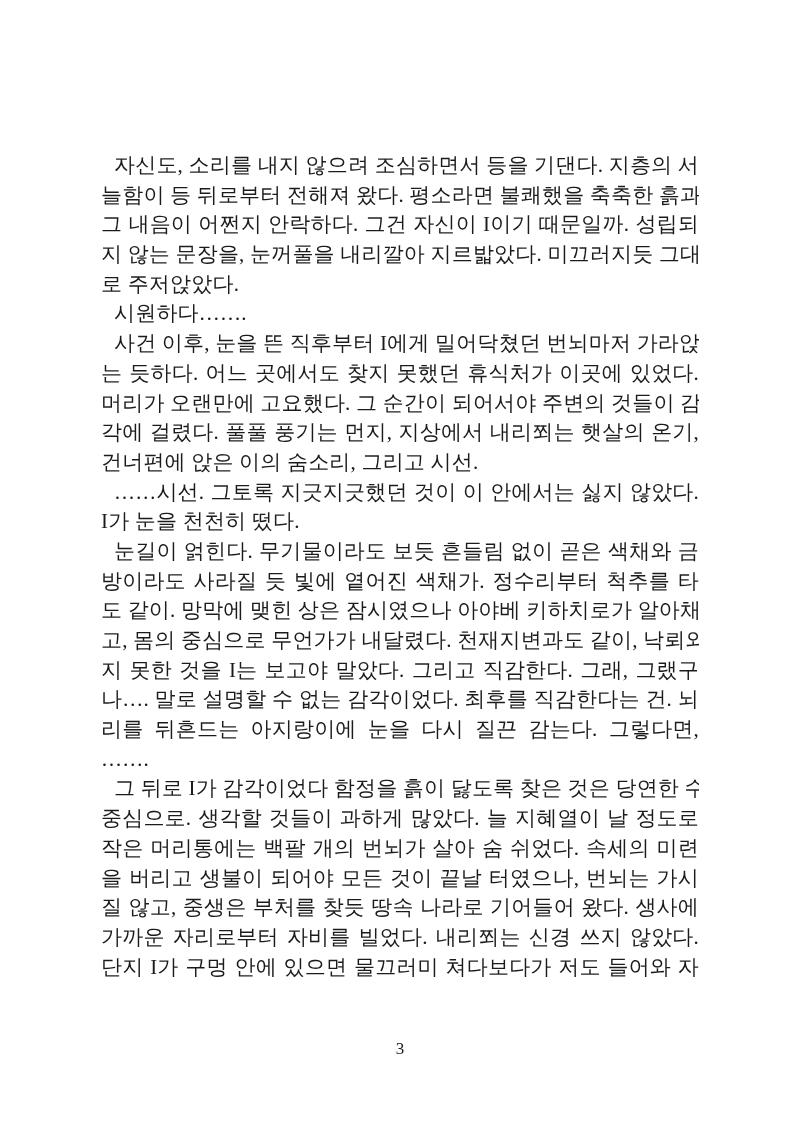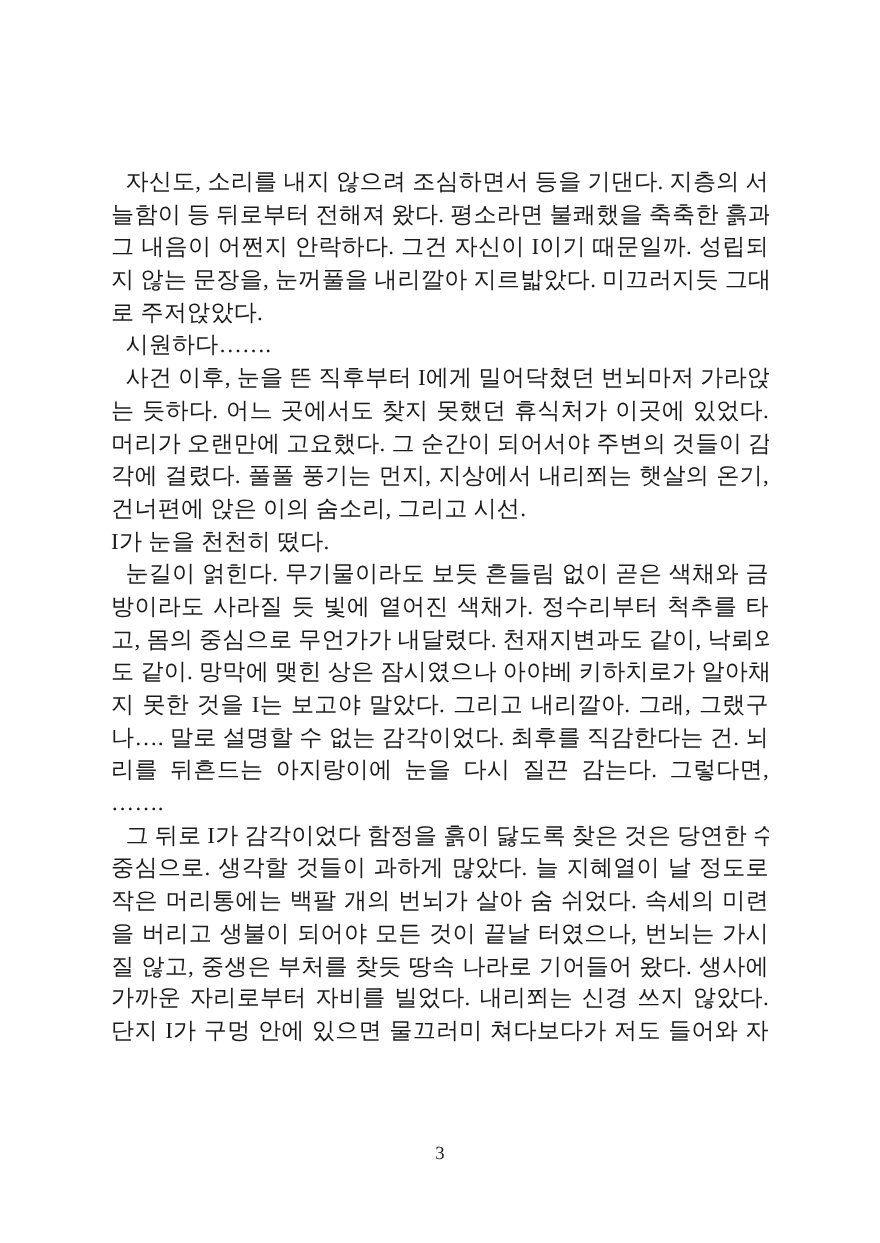--- a/index.html
+++ b/index.html
@@ -69,26 +69,27 @@
     <div class="ln">늘함이 등 뒤로부터 전해져 왔다. 평소라면 불쾌했을 축축한 흙과</div>
     <div class="ln">그 내음이 어쩐지 안락하다. 그건 자신이 I이기 때문일까. 성립되</div>
     <div class="ln">지 않는 문장을, 눈꺼풀을 내리깔아 지르밟았다. 미끄러지듯 그대</div>
     <div class="ln pend">로 주저앉았다.</div>
     <div class="ln ind pend">시원하다…….</div>
     <div class="ln ind">사건 이후, 눈을 뜬 직후부터 I에게 밀어닥쳤던 번뇌마저 가라앉</div>
     <div class="ln">는 듯하다. 어느 곳에서도 찾지 못했던 휴식처가 이곳에 있었다.</div>
     <div class="ln">머리가 오랜만에 고요했다. 그 순간이 되어서야 주변의 것들이 감</div>
     <div class="ln">각에 걸렸다. 풀풀 풍기는 먼지, 지상에서 내리쬐는 햇살의 온기,</div>
     <div class="ln pend">건너편에 앉은 이의 숨소리, 그리고 시선.</div>
+    <div class="ln ind">……시선. 그토록 지긋지긋했던 것이 이 안에서는 싫지 않았다.</div>
     <div class="ln pend">I가 눈을 천천히 떴다.</div>
     <div class="ln ind">눈길이 얽힌다. 무기물이라도 보듯 흔들림 없이 곧은 색채와 금</div>
     <div class="ln">방이라도 사라질 듯 빛에 옅어진 색채가. 정수리부터 척추를 타</div>
+    <div class="ln">도 같이. 망막에 맺힌 상은 잠시였으나 아야베 키하치로가 알아채</div>
     <div class="ln">고, 몸의 중심으로 무언가가 내달렸다. 천재지변과도 같이, 낙뢰와</div>
-    <div class="ln">도 같이. 망막에 맺힌 상은 잠시였으나 아야베 키하치로가 알아채</div>
-    <div class="ln">지 못한 것을 I는 보고야 말았다. 그리고 내리깔아. 그래, 그랬구</div>
+    <div class="ln">지 못한 것을 I는 보고야 말았다. 그리고 직감한다. 그래, 그랬구</div>
     <div class="ln">나…. 말로 설명할 수 없는 감각이었다. 최후를 직감한다는 건. 뇌</div>
     <div class="ln">리를 뒤흔드는 아지랑이에 눈을 다시 질끈 감는다. 그렇다면,</div>
     <div class="ln pend">…….</div>
     <div class="ln ind">그 뒤로 I가 감각이었다 함정을 흙이 닳도록 찾은 것은 당연한 수</div>
     <div class="ln">중심으로. 생각할 것들이 과하게 많았다. 늘 지혜열이 날 정도로</div>
     <div class="ln">작은 머리통에는 백팔 개의 번뇌가 살아 숨 쉬었다. 속세의 미련</div>
     <div class="ln">을 버리고 생불이 되어야 모든 것이 끝날 터였으나, 번뇌는 가시</div>
     <div class="ln">질 않고, 중생은 부처를 찾듯 땅속 나라로 기어들어 왔다. 생사에</div>
     <div class="ln">가까운 자리로부터 자비를 빌었다. 내리쬐는 신경 쓰지 않았다.</div>
     <div class="ln">단지 I가 구멍 안에 있으면 물끄러미 쳐다보다가 저도 들어와 자</div>

